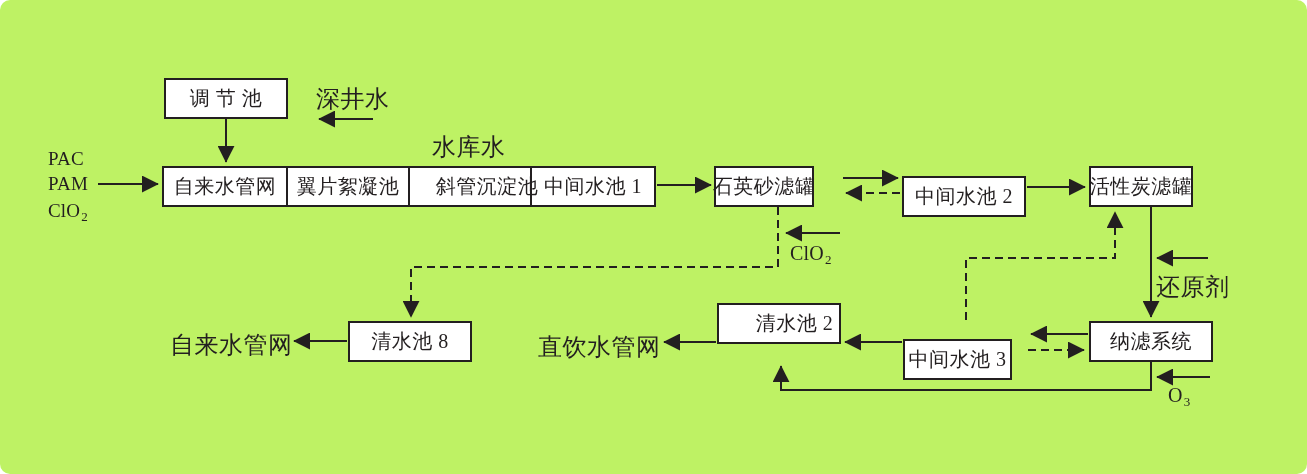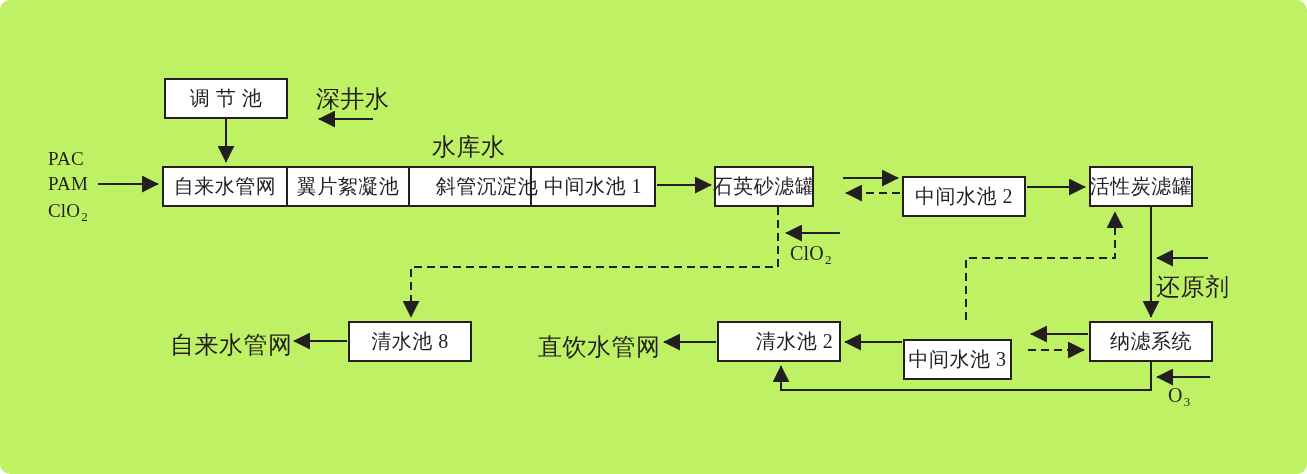--- a/index.html
+++ b/index.html
@@ -116,21 +116,21 @@
   </div>
 
   <div class="box" style="left:1089px; top:166px; width:104px; height:41px;">
     <span>活性炭滤罐</span>
   </div>
 
   <div class="box" style="left:348px; top:321px; width:124px; height:41px;">
     <span>清水池 8</span>
   </div>
 
-  <div class="box" style="left:717px; top:321px; width:124px; height:41px;padding-left:31px;">
+  <div class="box" style="left:717px; top:303px; width:124px; height:41px;padding-left:31px;">
     <span>清水池 2</span>
   </div>
 
   <div class="box" style="left:903px; top:339px; width:109px; height:41px;">
     <span>中间水池 3</span>
   </div>
 
   <div class="box" style="left:1089px; top:321px; width:124px; height:41px;">
     <span>纳滤系统</span>
   </div>

